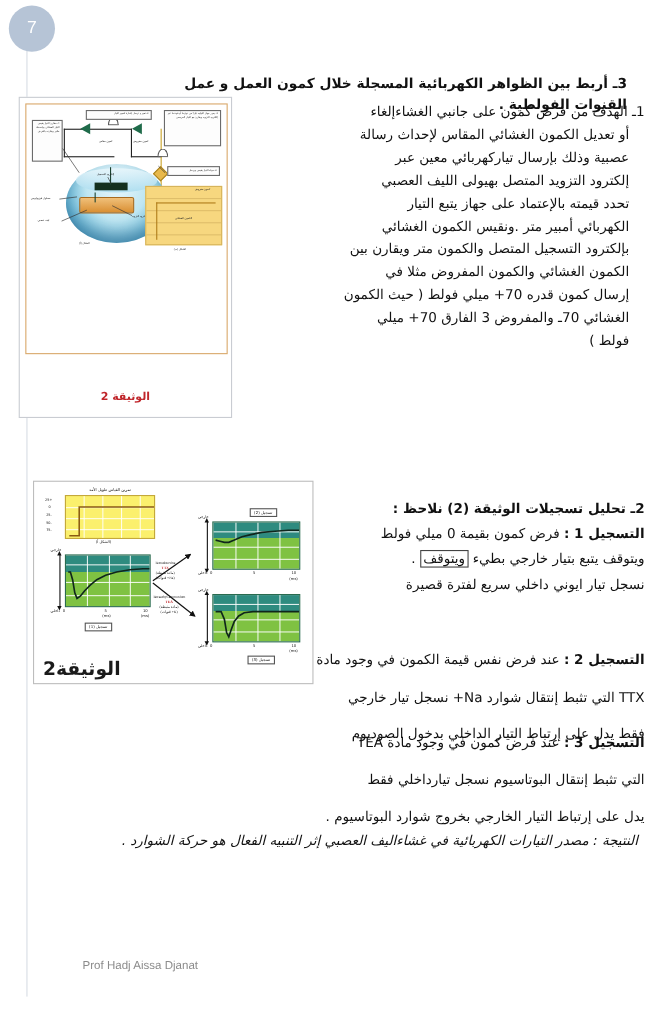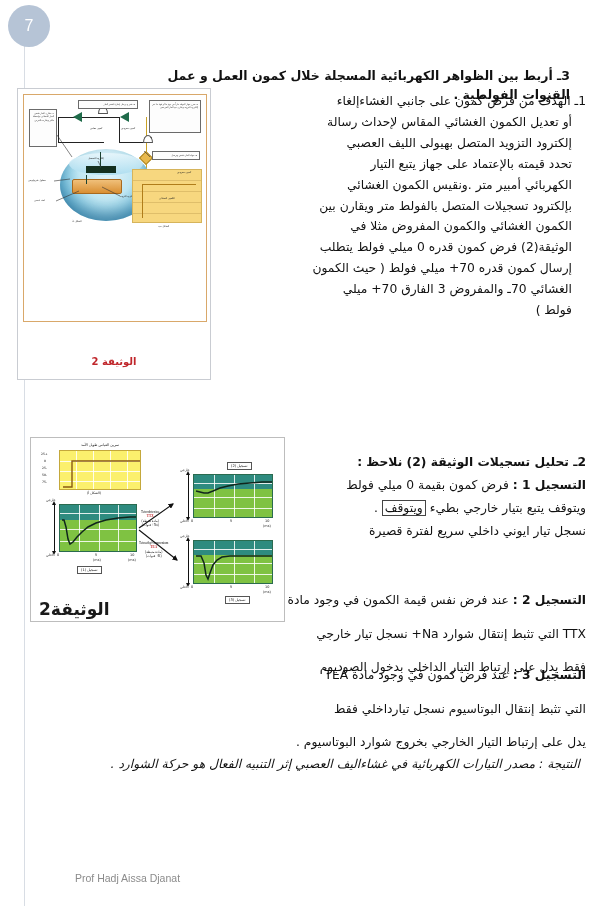--- a/index.html
+++ b/index.html
@@ -302,26 +302,26 @@
 <div class="page-badge">
   <span>7</span>
 </div>
 <div class="page-rule"></div>
 
 <div class="q-line ar bold" id="q3">3ـ أربط بين الظواهر الكهربائية المسجلة خلال كمون العمل و عمل القنوات الفولطية .</div>
 
 <div class="right-col ar">
   <p>1ـ الهدف من فرض كمون على جانبي الغشاءإلغاء</p>
   <p class="indent">أو تعديل الكمون الغشائي المقاس لإحداث رسالة</p>
+  <p class="indent">عصبية وذلك بإرسال تياركهربائي معين عبر</p>
   <p class="indent">إلكترود التزويد المتصل بهيولى الليف العصبي</p>
   <p class="indent">تحدد قيمته بالإعتماد على جهاز يتبع التيار</p>
   <p class="indent">الكهربائي أمبير متر .ونقيس الكمون الغشائي</p>
-  <p class="indent">بإلكترود تسجيلات المتصل بالفولط متر ويقارن بين</p>
+  <p class="indent">بإلكترود التسجيل المتصل والكمون متر ويقارن بين</p>
   <p class="indent">الكمون الغشائي والكمون المفروض مثلا في</p>
-  <p class="indent">الوثيقة(2) فرض كمون قدره 0 ميلي فولط يتطلب</p>
   <p class="indent">إرسال كمون قدره 70+ ميلي فولط (  حيث الكمون</p>
   <p class="indent">الغشائي 70ـ والمفروض 3 الفارق 70+ ميلي</p>
   <p class="indent">فولط )</p>
 </div>
 
 <div class="fig1-wrap">
   <div class="fig1-inner">
 
     <div class="wire" style="left:34px; top:22px; width:62px; height:1.4px;"></div>
     <div class="wire" style="left:34px; top:22px; width:1.4px; height:26px;"></div>

